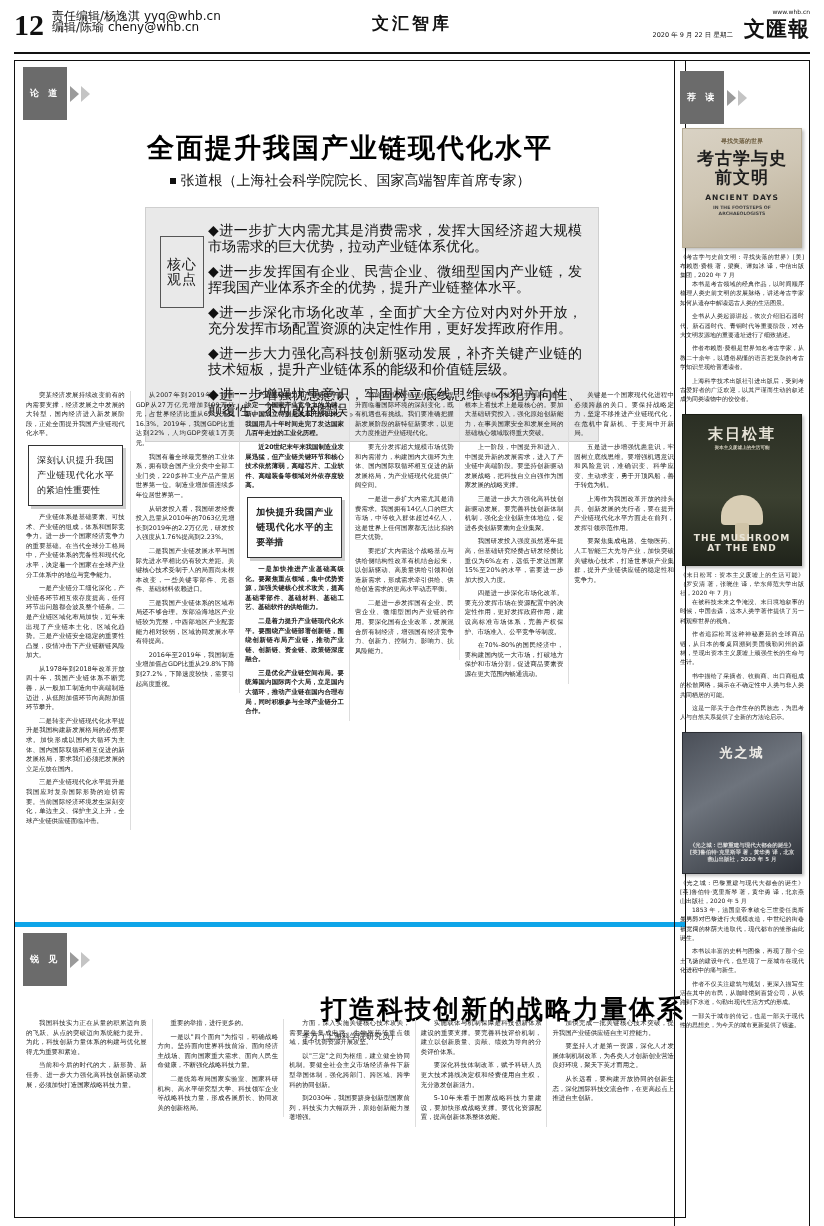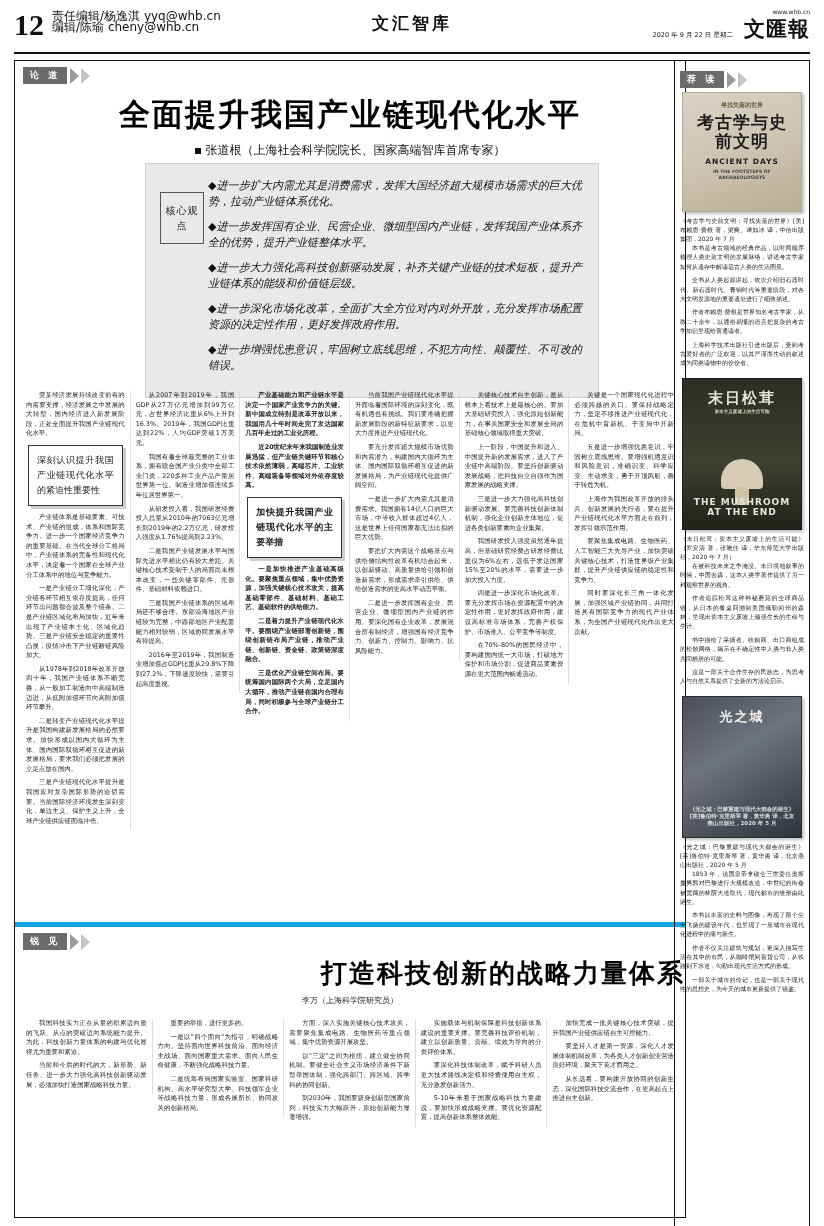--- a/index.html
+++ b/index.html
@@ -23,32 +23,32 @@
   .mast-url{font-size:6px;color:#111;text-align:right;}
   .mast-logo{display:inline-block;font-size:21px;font-weight:bold;font-family:"DejaVu Sans",sans-serif;letter-spacing:1px;color:#111;}
 
   
   .body-wrap{position:relative;margin:6px 14px 0 14px;height:1160px;}
   .main-col{position:absolute;left:0;top:0;width:672px;height:1158px;border:1px solid #111;box-sizing:border-box;}
   .right-col{position:absolute;right:0;top:0;width:136px;height:1223px;border:1px solid #111;box-sizing:border-box;padding:4px 5px;}
 
   
   .flag{display:flex;align-items:center;margin:6px 0 0 8px;}
-  .flag .box{background:#6b6b6b;color:#fff;font-size:9px;letter-spacing:3px;padding:2px 7px;font-weight:bold;}
+  .flag .box{background:#6b6b6b;color:#fff;font-size:9px;letter-spacing:3px;padding:20px 7px;font-weight:bold;}
   .flag .arrow{width:0;height:0;border-top:8px solid transparent;border-bottom:8px solid transparent;border-left:9px solid #9a9a9a;margin-left:3px;}
   .flag .arrow2{width:0;height:0;border-top:8px solid transparent;border-bottom:8px solid transparent;border-left:9px solid #c4c4c4;margin-left:2px;}
 
-  .headline{text-align:center;font-size:31px;font-weight:bold;letter-spacing:2px;font-family:"DejaVu Sans",sans-serif;margin:10px 0 6px 0;color:#000;}
-  .byline{text-align:center;font-size:12px;margin-bottom:4px;color:#111;}
+  .headline{text-align:center;font-size:27px;font-weight:bold;letter-spacing:2px;font-family:"DejaVu Sans",sans-serif;margin:10px 0 6px 0;color:#000;}
+  .byline{text-align:center;font-size:14px;margin-bottom:17px;color:#111;}
   .byline .sq{display:inline-block;width:6px;height:6px;background:#111;margin-right:5px;vertical-align:middle;}
 
   
   .corebox{position:relative;margin:0 86px 0 130px;background:#e9e9e9;border:1px solid #cfcfcf;padding:14px 16px 14px 62px;min-height:150px;box-sizing:border-box;}
-  .corelabel{position:absolute;left:14px;top:28px;width:34px;border:1px solid #555;padding:10px 4px;font-size:10px;line-height:15px;text-align:center;letter-spacing:1px;background:#e9e9e9;}
-  .coreitem{font-size:11px;line-height:16px;margin-bottom:9px;color:#111;text-align:justify;font-style:italic;}
+  .corelabel{position:absolute;left:14px;top:28px;width:34px;border:1px solid #555;padding:20px 4px;font-size:14px;line-height:15px;text-align:center;letter-spacing:1px;background:#e9e9e9;}
+  .coreitem{font-size:14px;line-height:16px;margin-bottom:9px;color:#111;text-align:justify;}
 
   
   .textcols{position:absolute;left:6px;right:6px;top:330px;bottom:290px;}
   .tcol{float:left;font-size:6.4px;line-height:9.6px;color:#222;text-align:justify;box-sizing:border-box;padding:0 5px;border-right:1px solid #ddd;}
   .tcol:last-child{border-right:none;}
   .tcol p{margin:0 0 4px 0;text-indent:13px;}
 
   .pullbox{border:1px solid #333;padding:7px 8px;font-size:9px;line-height:15px;margin:6px 2px 7px 2px;background:#fff;}
   .pullbox.shadow{box-shadow:3px 3px 0 #cfcfcf;}
 
@@ -115,22 +115,22 @@
 
       <div class="headline">全面提升我国产业链现代化水平</div>
       <div class="byline">
         <span class="sq"></span><span>张道根（上海社会科学院院长、国家高端智库首席专家）</span>
       </div>
 
       <div class="corebox">
         <div class="corelabel">核心观点</div>
         <div class="coreitem">◆进一步扩大内需尤其是消费需求，发挥大国经济超大规模市场需求的巨大优势，拉动产业链体系优化。</div>
         <div class="coreitem">◆进一步发挥国有企业、民营企业、微细型国内产业链，发挥我国产业体系齐全的优势，提升产业链整体水平。</div>
+        <div class="coreitem">◆进一步深化市场化改革，全面扩大全方位对内对外开放，充分发挥市场配置资源的决定性作用，更好发挥政府作用。</div>
         <div class="coreitem">◆进一步大力强化高科技创新驱动发展，补齐关键产业链的技术短板，提升产业链体系的能级和价值链层级。</div>
-        <div class="coreitem">◆进一步深化市场化改革，全面扩大全方位对内对外开放，充分发挥市场配置资源的决定性作用，更好发挥政府作用。</div>
         <div class="coreitem">◆进一步增强忧患意识，牢固树立底线思维，不犯方向性、颠覆性、不可改的错误。</div>
       </div>
 
       <div class="textcols clearfix" id="a1cols">
           <div class="tcol" style="width: 16.6667%;">
             <p>突某经济发展持续改变前有的内需要支撑，经济发展之中发展的大转型，国内经济进入新发展阶段，正处全面提升我国产业链现代化水平。</p>
             <div class="pullbox shadow">深刻认识提升我国产业链现代化水平的紧迫性重要性</div>
             <p>产业链体系是基础要素、可技术、产业链的组成，体系和国际竞争力。进一步一个国家经济竞争力的重要基础。在当代全球分工格局中，产业链体系的完备性和现代化水平，决定着一个国家在全球产业分工体系中的地位与竞争能力。</p>
             <p>一是产业链分工细化深化，产业链各环节相互依存度提高，任何环节出问题都会波及整个链条。二是产业链区域化布局加快，近年来出现了产业链本土化、区域化趋势。三是产业链安全稳定的重要性凸显，疫情冲击下产业链断链风险加大。</p>
             <p>从1978年到2018年改革开放四十年，我国产业链体系不断完善，从一般加工制造向中高端制造迈进，从低附加值环节向高附加值环节攀升。</p>
@@ -166,21 +166,20 @@
             <p>三是进一步大力强化高科技创新驱动发展。要完善科技创新体制机制，强化企业创新主体地位，促进各类创新要素向企业集聚。</p>
             <p>我国研发投入强度虽然逐年提高，但基础研究经费占研发经费比重仅为6%左右，远低于发达国家15%至20%的水平，需要进一步加大投入力度。</p>
             <p>四是进一步深化市场化改革。要充分发挥市场在资源配置中的决定性作用，更好发挥政府作用，建设高标准市场体系，完善产权保护、市场准入、公平竞争等制度。</p>
             <p>在70%-80%的国民经济中，要构建国内统一大市场，打破地方保护和市场分割，促进商品要素资源在更大范围内畅通流动。</p>
           </div>
           <div class="tcol" style="width: 16.6667%;">
             <p>关键是一个国家现代化进程中必须跨越的关口。要保持战略定力，坚定不移推进产业链现代化，在危机中育新机、于变局中开新局。</p>
             <p>五是进一步增强忧患意识，牢固树立底线思维。要增强机遇意识和风险意识，准确识变、科学应变、主动求变，勇于开顶风船，善于转危为机。</p>
             <p>上海作为我国改革开放的排头兵、创新发展的先行者，要在提升产业链现代化水平方面走在前列，发挥引领示范作用。</p>
             <p>要聚焦集成电路、生物医药、人工智能三大先导产业，加快突破关键核心技术，打造世界级产业集群，提升产业链供应链的稳定性和竞争力。</p>
-            <p>同时要深化长三角一体化发展，加强区域产业链协同，共同打造具有国际竞争力的现代产业体系，为全国产业链现代化作出更大贡献。</p>
           </div>
         </div>
 
       <div class="lower">
         <div class="flag">
           <div class="box">锐 见</div>
           <div class="arrow"></div>
           <div class="arrow2"></div>
         </div>
         <div class="headline2">打造科技创新的战略力量体系</div>

